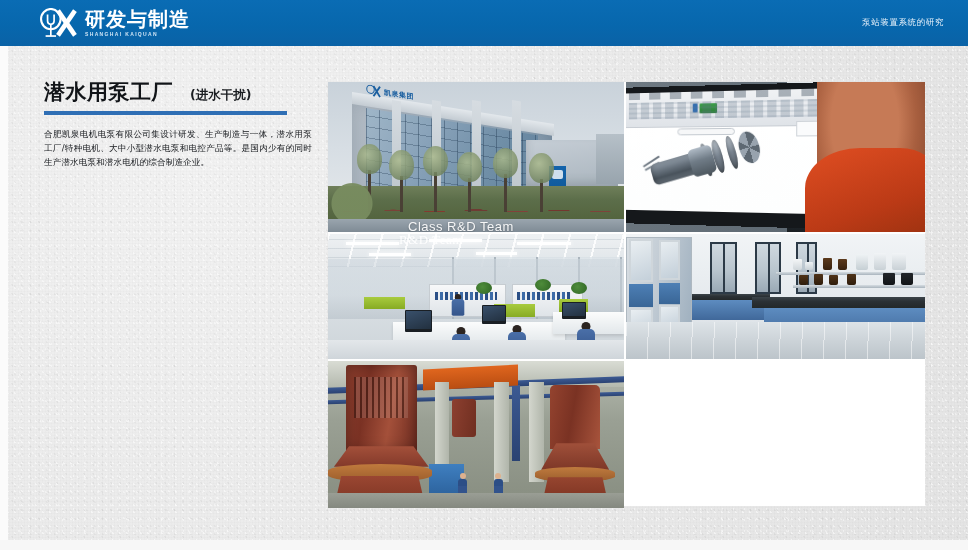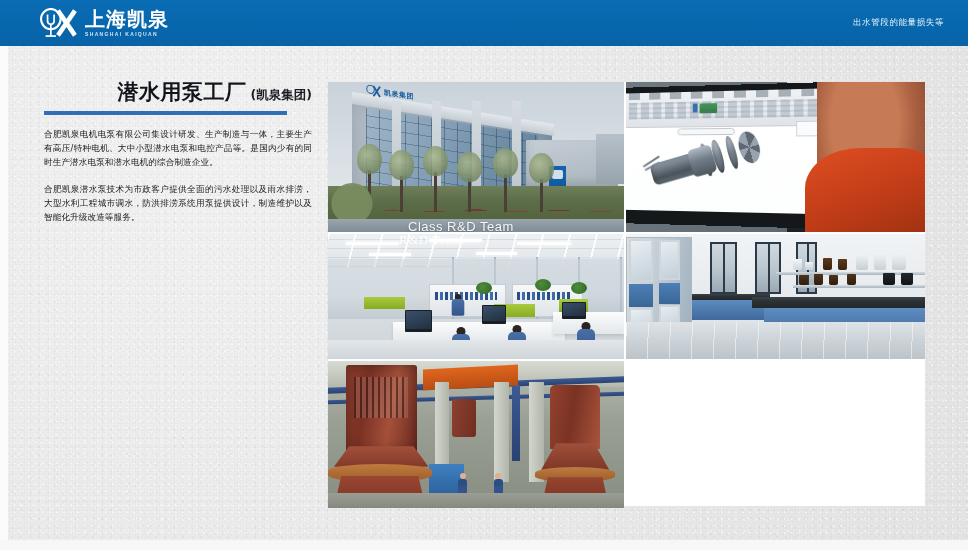--- a/index.html
+++ b/index.html
@@ -65,21 +65,21 @@
   }
   .header-slogan{
     font-family:"DejaVu Sans","Liberation Sans",sans-serif;
     font-size:8.5px; color:#e8f2fb; letter-spacing:.6px; font-weight:400;
   }
 
   
   .textcol{
     position:absolute; left:44px; top:78px; width:268px; z-index:4;
   }
-  .title-row{ display:flex; align-items:baseline; gap:4px;justify-content:flex-end; }
+  .title-row{ display:flex; align-items:baseline; gap:17px; }
   .title-main{
     font-family:"DejaVu Sans","Liberation Sans",sans-serif;
     font-size:21px; font-weight:700; color:#111418; letter-spacing:.5px;
   }
   .title-sub{
     font-family:"DejaVu Sans","Liberation Sans",sans-serif;
     font-size:12.5px; font-weight:700; color:#1a1d21; letter-spacing:0;
   }
   .title-rule{
     margin-top:5px; width:243px; height:4px; background:#2f6fb5;
@@ -689,40 +689,39 @@
           <svg class="logo-mark" viewBox="0 0 60 46" aria-hidden="true">
             <ellipse cx="19" cy="17" rx="15" ry="15.5" fill="none" stroke="#ffffff" stroke-width="3.2"></ellipse>
             <path d="M14 10 L14 20 Q14 25 19 25 Q24 25 24 20 L24 10" fill="none" stroke="#ffffff" stroke-width="2.6"></path>
             <path d="M19 25 L19 43" stroke="#ffffff" stroke-width="2.6"></path>
             <path d="M11 43 L27 43" stroke="#ffffff" stroke-width="2.6"></path>
             <path d="M30 4 L56 42" stroke="#ffffff" stroke-width="7" stroke-linecap="butt"></path>
             <path d="M56 4 L30 42" stroke="#ffffff" stroke-width="7" stroke-linecap="butt"></path>
           </svg>
         </span>
         <span class="logo-text">
-          <span class="logo-cn">上海凯泉</span>
+          <span class="logo-cn">研发与制造</span>
           <span class="logo-en">SHANGHAI KAIQUAN</span>
         </span>
       </div>
-      <div class="header-slogan">出水管段的能量损失等</div>
+      <div class="header-slogan">泵站装置系统的研究</div>
     </div>
   </div>
 
   <div class="left-strip"></div>
   <div class="bottom-strip"></div>
 
   <div class="textcol">
     <div class="title-row">
       <span class="title-main">潜水用泵工厂</span>
-      <span class="title-sub">(凯泉集团)</span>
+      <span class="title-sub">(进水干扰)</span>
     </div>
     <div class="title-rule"></div>
 
-    <p class="para gap">合肥凯泉电机电泵有限公司集设计研发、生产制造与一体，主要生产有高压/特种电机、大中小型潜水电泵和电控产品等。是国内少有的同时生产潜水电泵和潜水电机的综合制造企业。</p>
-    <p class="para gap">合肥凯泉潜水泵技术为市政客户提供全面的污水处理以及雨水排涝，大型水利工程城市调水，防洪排涝系统用泵提供设计，制造维护以及智能化升级改造等服务。</p>
+    <p class="para gap">合肥凯泉电机电泵有限公司集设计研发、生产制造与一体，潜水用泵工厂/特种电机、大中小型潜水电泵和电控产品等。是国内少有的同时生产潜水电泵和潜水电机的综合制造企业。</p>
   </div>
 
   <div class="mosaic">
 
     <div class="cell">
       <div class="ph">
         <div class="p1-sky"></div>
         <div class="p1-bldg"></div>
         <div class="p1-roof"></div>
         <div class="p1-glass"></div>

